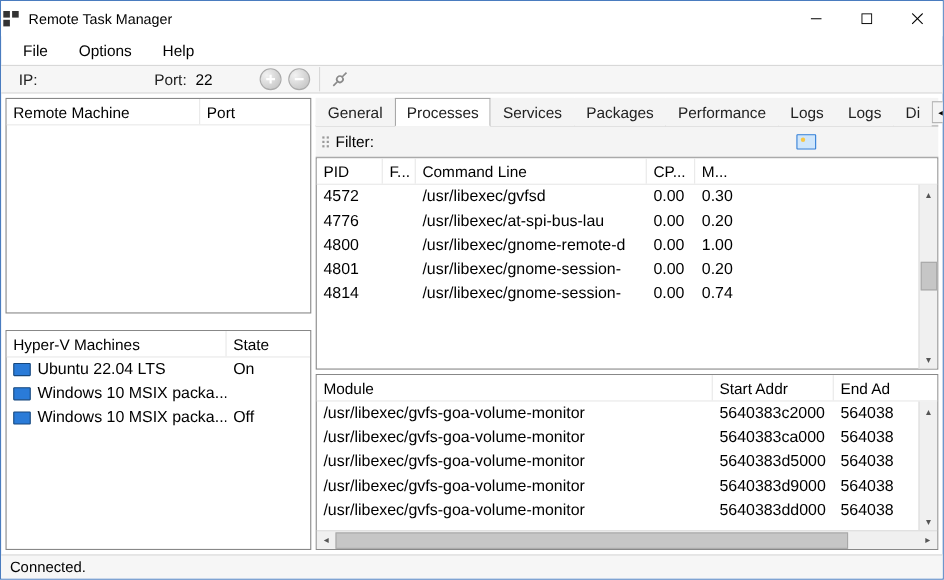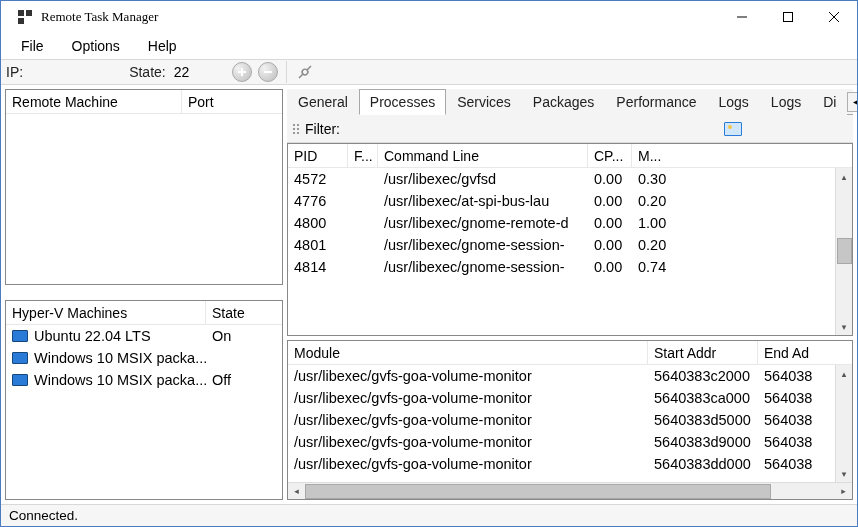--- a/index.html
+++ b/index.html
@@ -14,23 +14,22 @@
     overflow: hidden;
     border: 1px solid #4a7cbf;
     display: flex;
     flex-direction: column;
   }
   
   .titlebar {
     height: 32px;
     display: flex;
     align-items: center;
-    padding-left: 16px;
+    padding-left: 1px;
     background: #fff;
-    font-family: Liberation Serif, serif;
   }
   .titlebar .app-icon { width: 16px; height: 16px; margin-right: 8px; }
   .titlebar .title { flex: 1; font-size: 13px; }
   .win-btns { display: flex; height: 100%; }
   .win-btn {
     width: 46px; height: 100%;
     display: flex; align-items: center; justify-content: center;
     font-family: "Segoe MDL2 Assets", sans-serif;
     font-size: 10px;
   }
@@ -46,21 +45,21 @@
   }
   .menubar .menu { padding: 2px 12px; }
   
   .toolbar {
     height: 26px;
     display: flex;
     align-items: center;
     border-top: 1px solid #d8d8d8;
     border-bottom: 1px solid #d8d8d8;
     background: #f6f6f6;
-    padding: 0 1px;
+    padding: 0 12px;
     gap: 2px;
   }
   .toolbar .lbl { padding: 0 4px; color: #222; }
   .toolbar .ipbox { width: 94px; height: 20px; border: none; background: transparent; }
   .toolbar .portbox { width: 46px; height: 20px; border: none; background: transparent; font-size: 14px; }
   .round-btn {
     width: 20px; height: 20px; border-radius: 50%;
     display: inline-flex; align-items: center; justify-content: center;
     margin-left: 4px;
     background: radial-gradient(circle at 30% 30%, #f2f2f2, #bdbdbd);
@@ -257,21 +256,21 @@
 
 <div class="menubar">
   <div class="menu">File</div>
   <div class="menu">Options</div>
   <div class="menu">Help</div>
 </div>
 
 <div class="toolbar">
   <span class="lbl">IP:</span>
   <input class="ipbox" value="" style="">
-  <span class="lbl">State:</span>
+  <span class="lbl">Port:</span>
   <input class="portbox" value="22" style="">
   <span style="width:6px"></span>
   <span class="round-btn">
     <svg width="12" height="12" viewBox="0 0 12 12">
         <line x1="6" y1="2" x2="6" y2="10" stroke="#fff" stroke-width="2"></line>
         <line x1="2" y1="6" x2="10" y2="6" stroke="#fff" stroke-width="2"></line>
       </svg>
   </span>
   <span class="round-btn">
     <svg width="12" height="12" viewBox="0 0 12 12">

